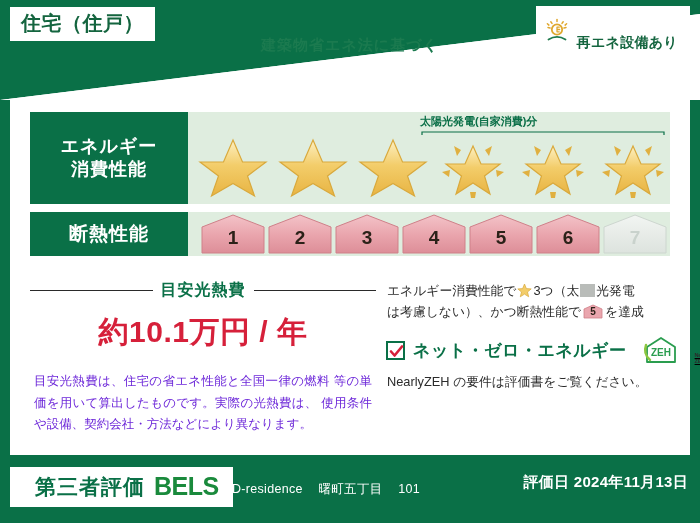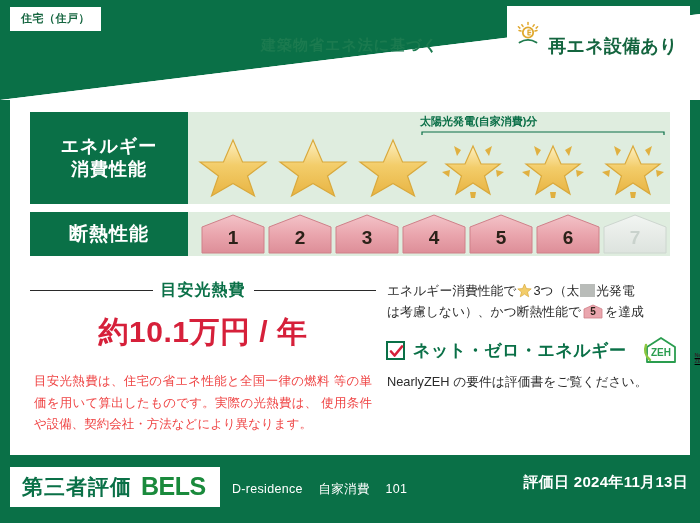--- a/index.html
+++ b/index.html
@@ -34,41 +34,41 @@
     z-index: 2;
     pointer-events: none;
   }
 
   .house-type-tag {
     position: absolute;
     left: 10px; top: 7px;
     background: #ffffff;
     color: #14653f;
     font-weight: bold;
-    font-size: 11px;
+    font-size: 20px;
     letter-spacing: 0.5px;
     padding: 5px 11px 6px 11px;
     z-index: 6;
     line-height: 1.15;
   }
 
   .solar-badge {
     position: absolute;
     right: 10px; top: 6px;
     background: #ffffff;
     padding: 4px 12px 4px 8px;
     display: flex;
     align-items: center;
     gap: 7px;
     z-index: 6;
   }
   .solar-badge .badge-text {
     color: #14653f;
     font-weight: bold;
-    font-size: 18px;
+    font-size: 14px;
     letter-spacing: 0.3px;
     white-space: nowrap;
     margin-top: 24px;
   }
 
   .title-block {
     position: absolute;
     left: 0; top: 36px;
     width: 700px;
     text-align: center;
@@ -220,21 +220,21 @@
   .cost-value {
     text-align: center;
     color: #d6203a;
     font-weight: bold;
     font-size: 30px;
     letter-spacing: 0.5px;
     margin-top: 11px;
   }
   .cost-note {
     margin-top: 18px;
-    color: #ef4444;
+    color: #6d28d9;
     font-size: 12.5px;
     line-height: 1.72;
     text-align: justify;
     padding: 0 4px;
   }
 
   
   .claim { margin-bottom: 4px; }
   .claim-head {
     display: flex;
@@ -316,21 +316,21 @@
     left: 0; bottom: 0;
     width: 700px;
     height: 68px;
     background: #0a7047;
     z-index: 5;
   }
   .bels-plate {
     position: absolute;
     left: 10px; top: 12px;
     background: #ffffff;
-    padding: 5px 14px 6px 12px;
+    padding: 5px 14px 6px 25px;
     display: flex;
     align-items: center;
     gap: 9px;
   }
   .bels-label {
     color: #0a7047;
     font-weight: bold;
     font-size: 21px;
     letter-spacing: 1px;
   }
@@ -607,21 +607,21 @@
     </div>
   </div>
 
   <div class="footer">
     <div class="bels-plate">
       <span class="bels-label">第三者評価</span>
       <span class="bels-mark">BELS</span>
     </div>
     <div class="property-text">
       <span>D-residence</span>
-      <span class="addr">自家消費</span>
+      <span class="addr">曙町五丁目</span>
       <span class="unit">101</span>
     </div>
     <div class="eval-block">
       <div class="eval-date">
         <span>評価日</span>
         <span>2024年11月13日</span>
       </div>
     </div>
   </div>
 

